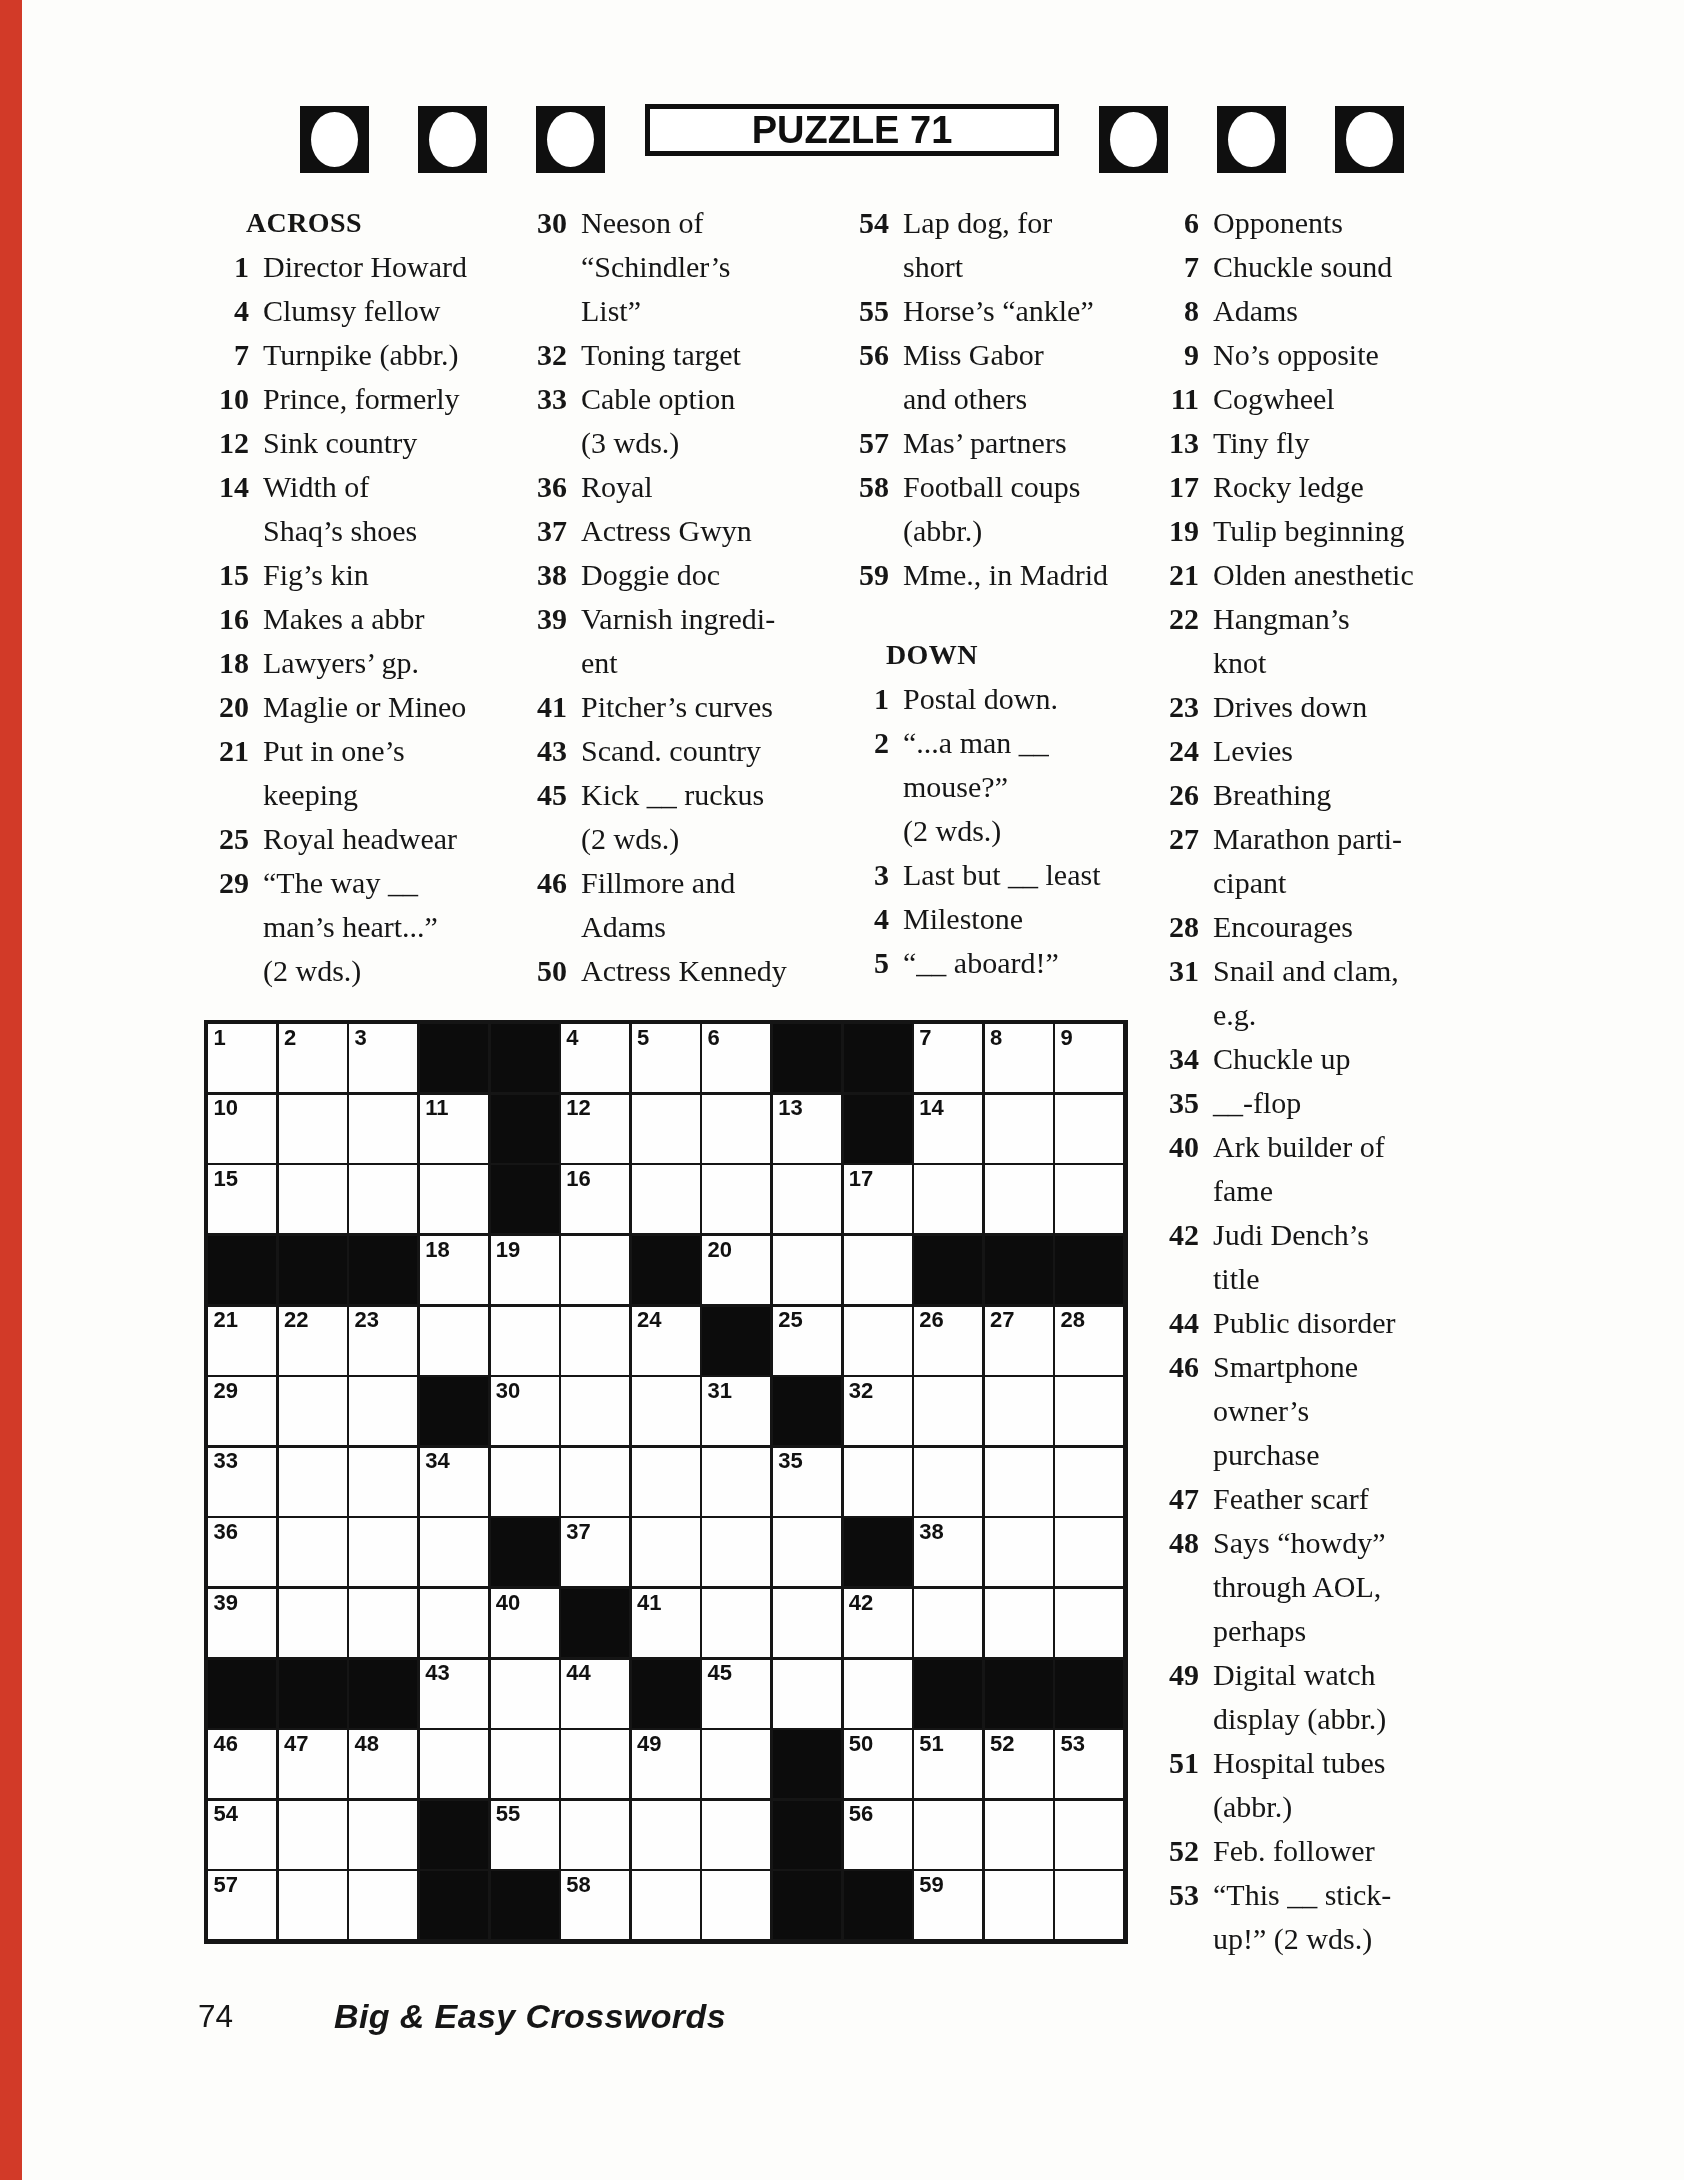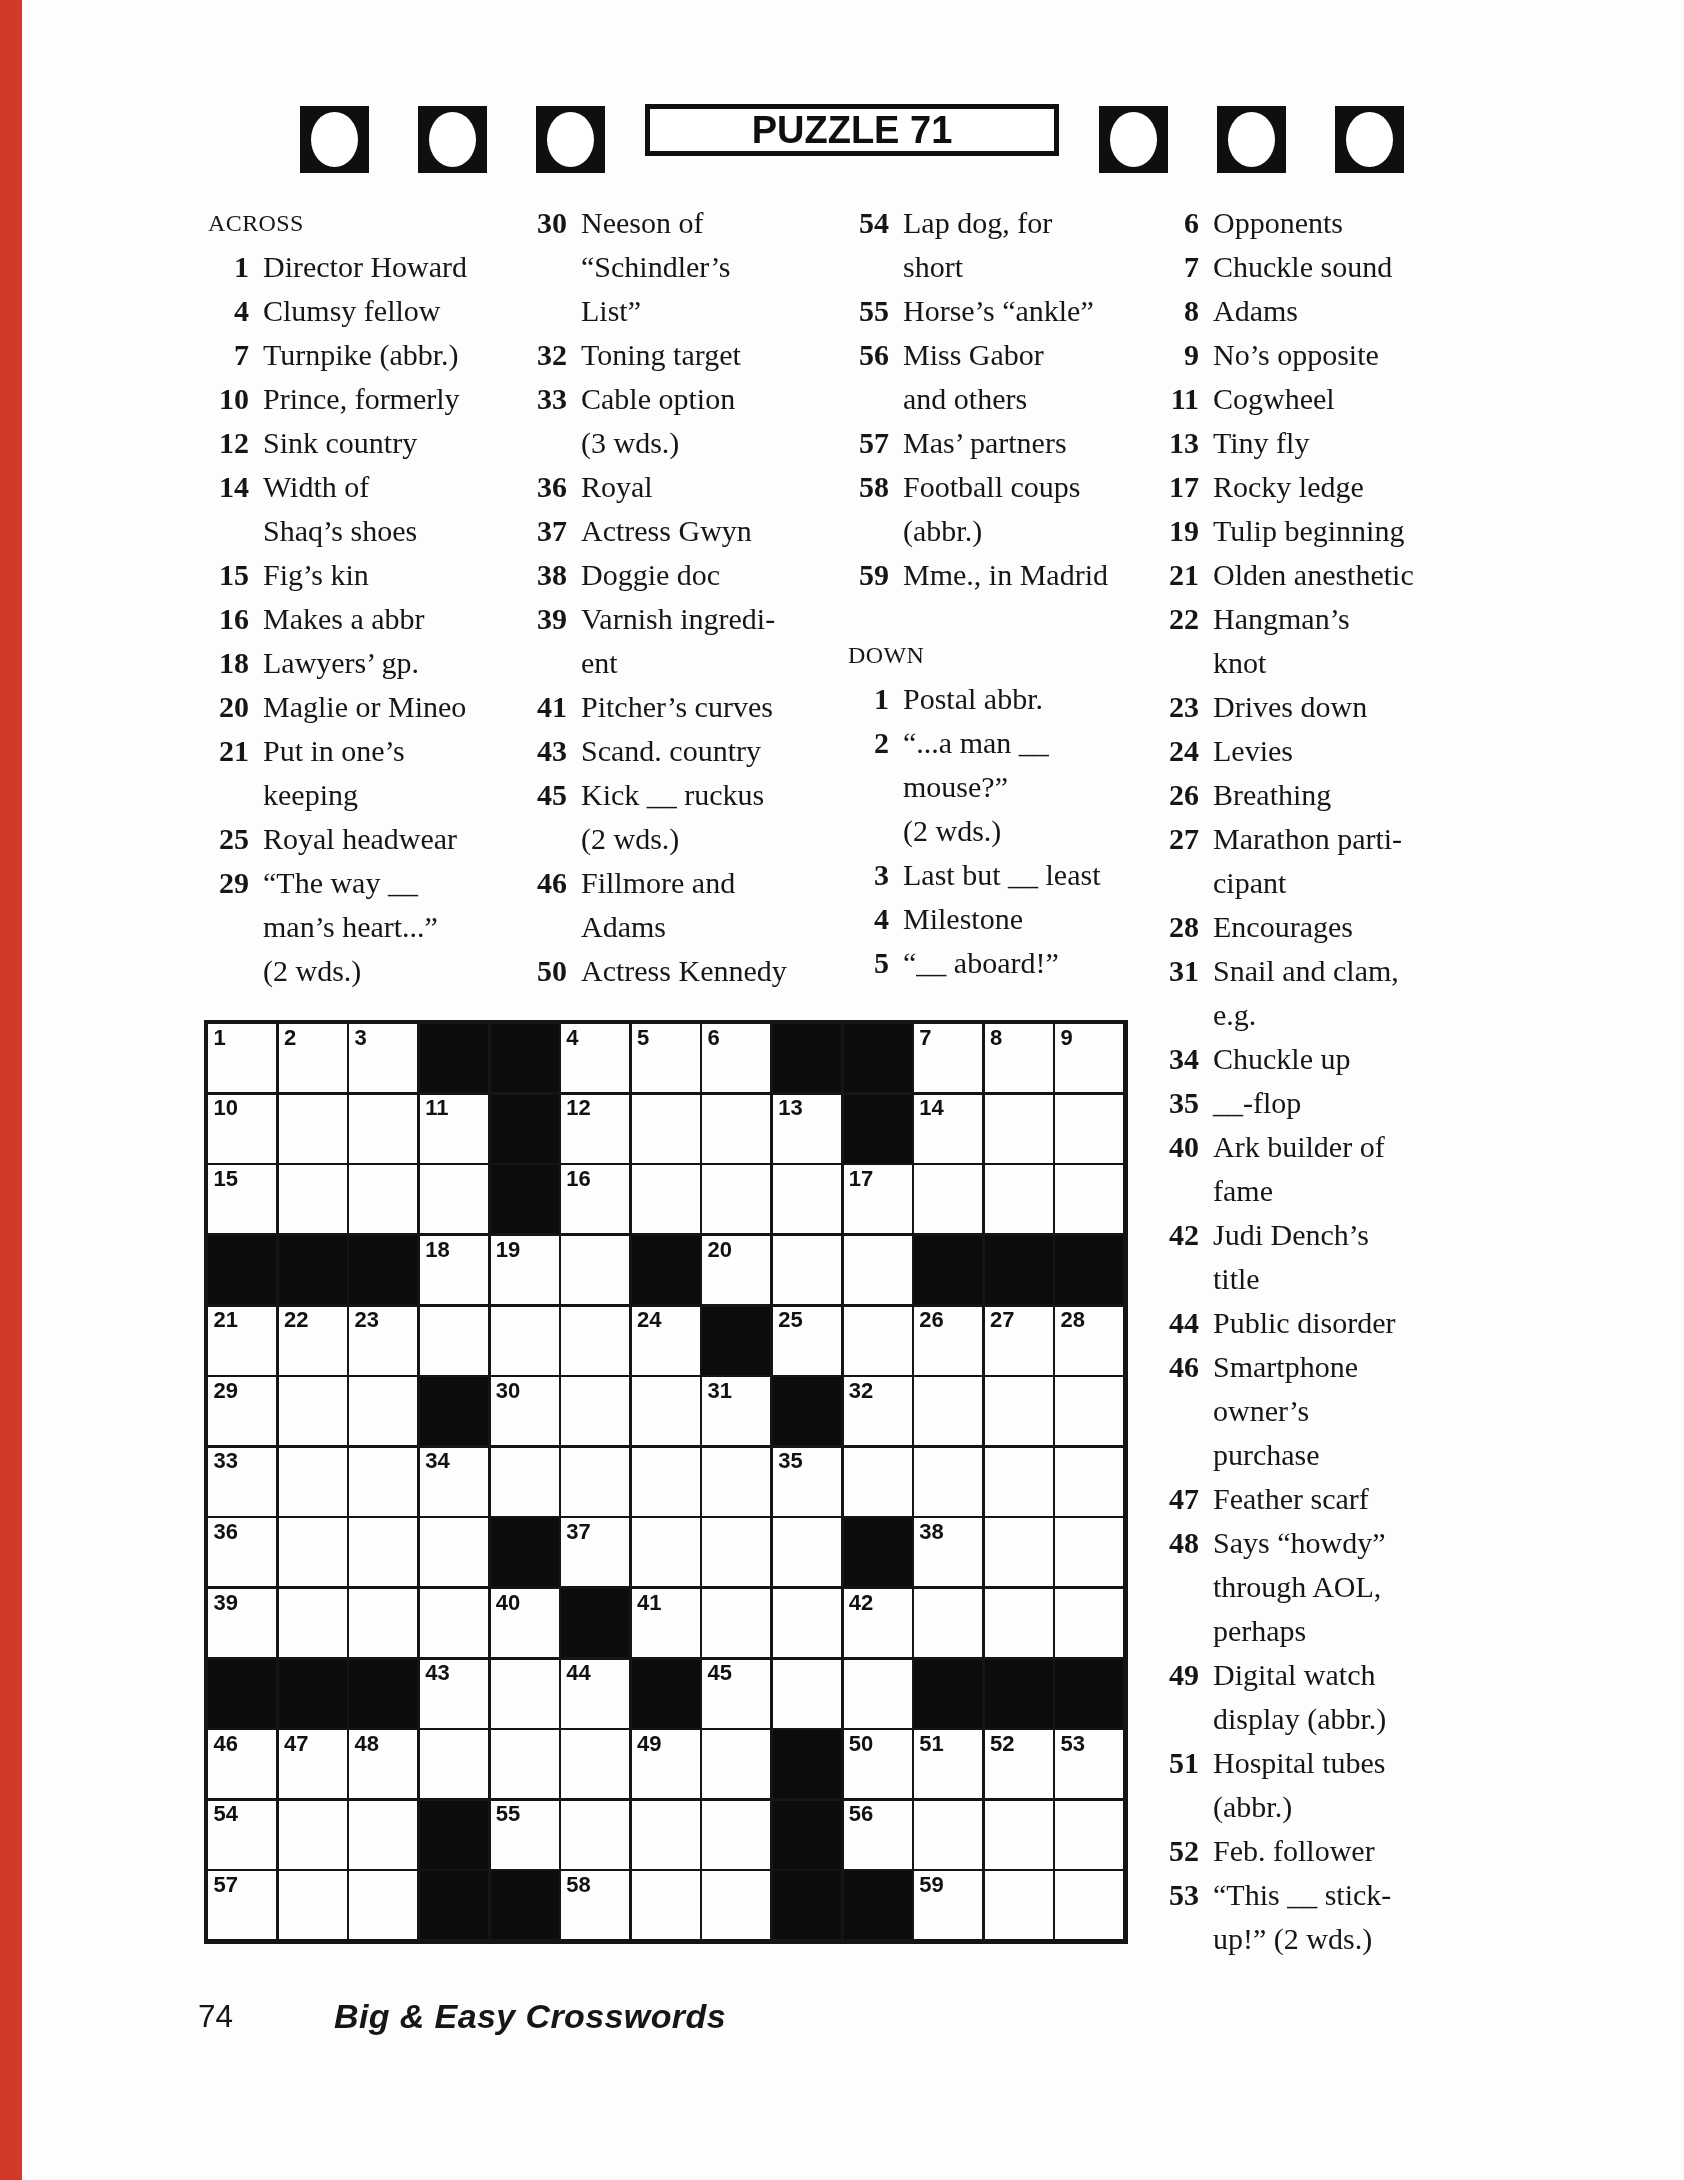--- a/index.html
+++ b/index.html
@@ -10,21 +10,21 @@
   .punch-row.right{left:1099px;}
   .punch{width:69px;height:67px;background:#0f0f0f;display:flex;align-items:center;justify-content:center;}
   .hole{width:47px;height:55px;background:#ffffff;border-radius:50%;}
   .title-box{position:absolute;left:645px;top:104px;width:414px;height:52px;border:5.1px solid #0f0f0f;box-sizing:border-box;display:flex;align-items:center;justify-content:center;background:#ffffff;}
   .title-box span{font-family:"Liberation Sans",sans-serif;font-weight:bold;font-size:38px;color:#0f0f0f;letter-spacing:0px;}
   .clue-col{position:absolute;top:201px;font-size:30px;line-height:44px;}
   .clue-col.c1{left:208px;width:313px;}
   .clue-col.c2{left:526px;width:319px;}
   .clue-col.c3{left:848px;width:315px;}
   .clue-col.c4{left:1158px;width:351px;}
-  .clue-heading{font-weight:normal;font-size:24px;letter-spacing:0.4px;}
+  .clue-heading{font-weight:bold;font-size:28px;letter-spacing:0.4px;margin-left:38px;}
   .clue{position:relative;padding-left:55px;}
   .clue .num{position:absolute;left:0;top:0;width:41px;text-align:right;font-weight:bold;}
   .clue-section.sec-gap{margin-top:36px;}
   #grid{position:absolute;left:204px;top:1020px;display:grid;grid-template-columns:repeat(13,68px);grid-auto-rows:68px;gap:2.6px;padding:4.3px;background:#151515;}
   .cell{background:#fefefe;position:relative;}
   .cell.black{background:#0c0c0c;}
   .cnum{position:absolute;top:2.6px;left:5.1px;font-family:"Liberation Sans",sans-serif;font-weight:bold;font-size:22px;line-height:1;color:#111111;}
   .footer-num{position:absolute;left:198px;top:1998px;font-family:"Liberation Sans",sans-serif;font-weight:normal;font-size:31.5px;}
   .footer-title{position:absolute;left:334px;top:1997px;font-family:"Liberation Sans",sans-serif;font-weight:bold;font-style:italic;font-size:34px;letter-spacing:0.4px;}
 </style>
@@ -101,21 +101,21 @@
         <div class="clue-section">
           <div class="clue"><span class="num">54</span><span class="txt">Lap dog, for<br>short</span></div>
           <div class="clue"><span class="num">55</span><span class="txt">Horse’s “ankle”</span></div>
           <div class="clue"><span class="num">56</span><span class="txt">Miss Gabor<br>and others</span></div>
           <div class="clue"><span class="num">57</span><span class="txt">Mas’ partners</span></div>
           <div class="clue"><span class="num">58</span><span class="txt">Football coups<br>(abbr.)</span></div>
           <div class="clue"><span class="num">59</span><span class="txt">Mme., in Madrid</span></div>
         </div>
         <div class="clue-section sec-gap">
           <div class="clue-heading">DOWN</div>
-          <div class="clue"><span class="num">1</span><span class="txt">Postal abbr.</span></div>
+          <div class="clue"><span class="num">1</span><span class="txt">Postal down.</span></div>
           <div class="clue"><span class="num">2</span><span class="txt">“...a man __<br>mouse?”<br>(2 wds.)</span></div>
           <div class="clue"><span class="num">3</span><span class="txt">Last but __ least</span></div>
           <div class="clue"><span class="num">4</span><span class="txt">Milestone</span></div>
           <div class="clue"><span class="num">5</span><span class="txt">“__ aboard!”</span></div>
         </div>
       </div>
       <div class="clue-col c4">
         <div class="clue-section">
           <div class="clue"><span class="num">6</span><span class="txt">Opponents</span></div>
           <div class="clue"><span class="num">7</span><span class="txt">Chuckle sound</span></div>

